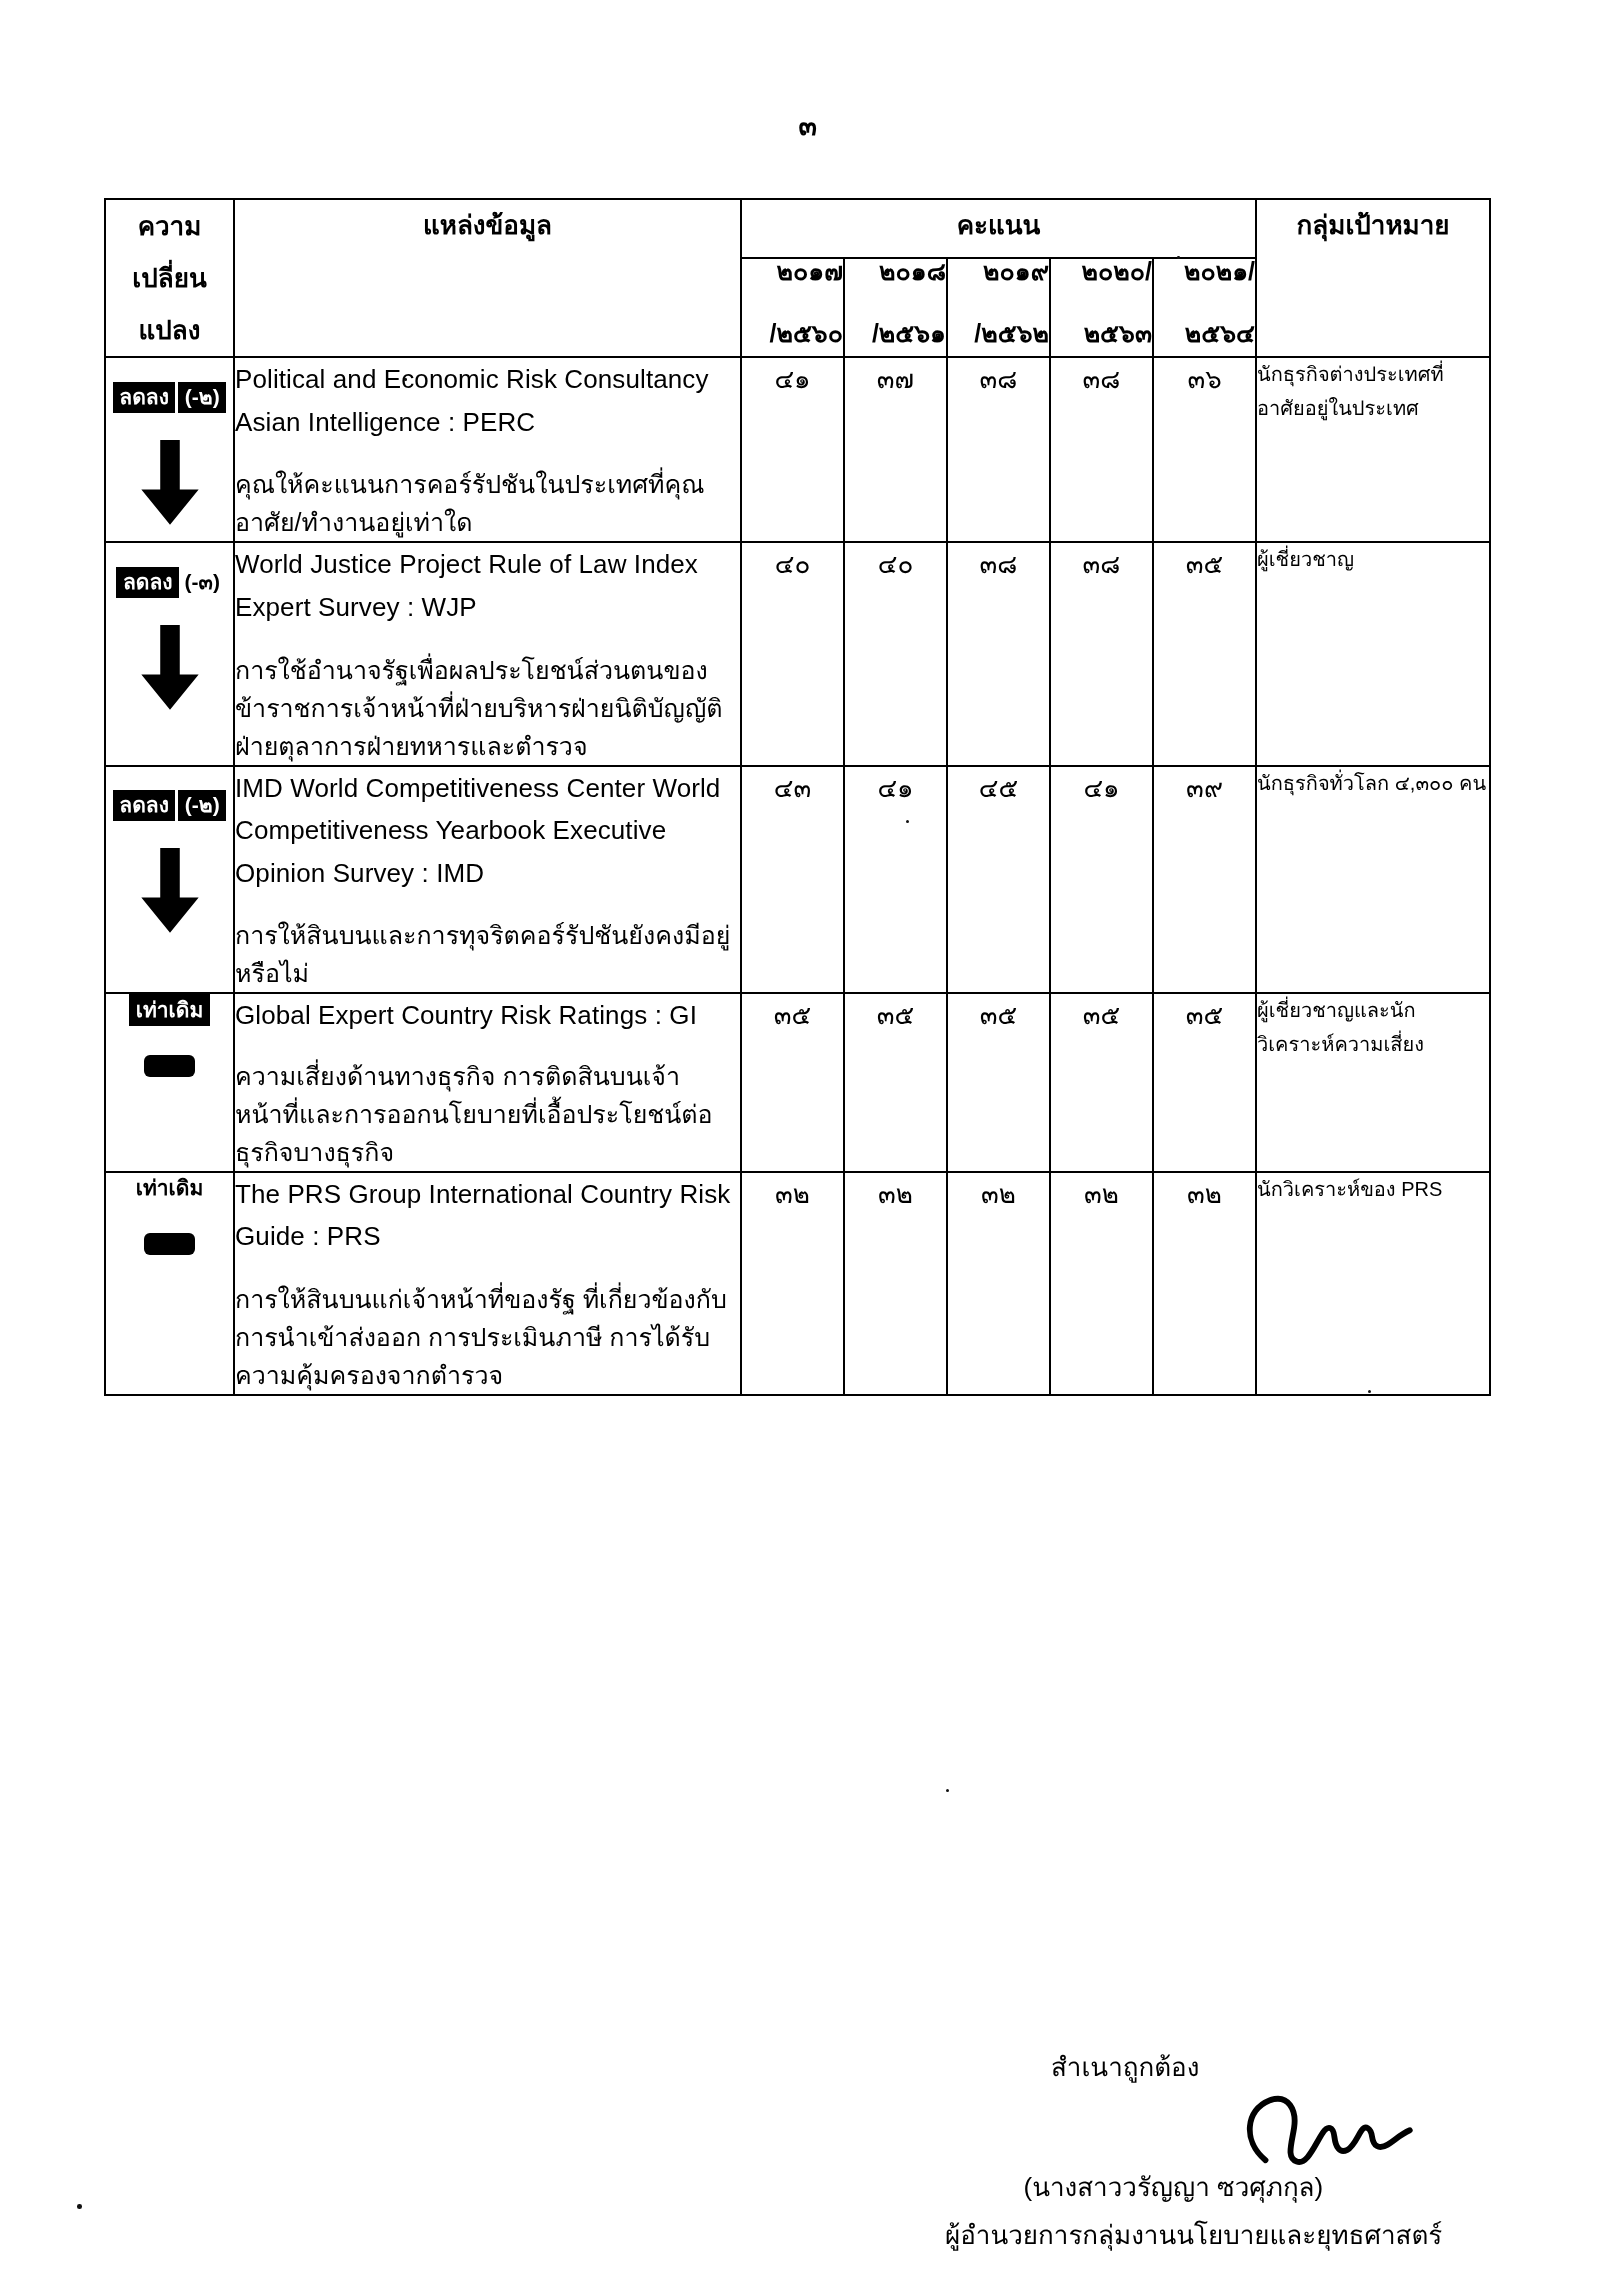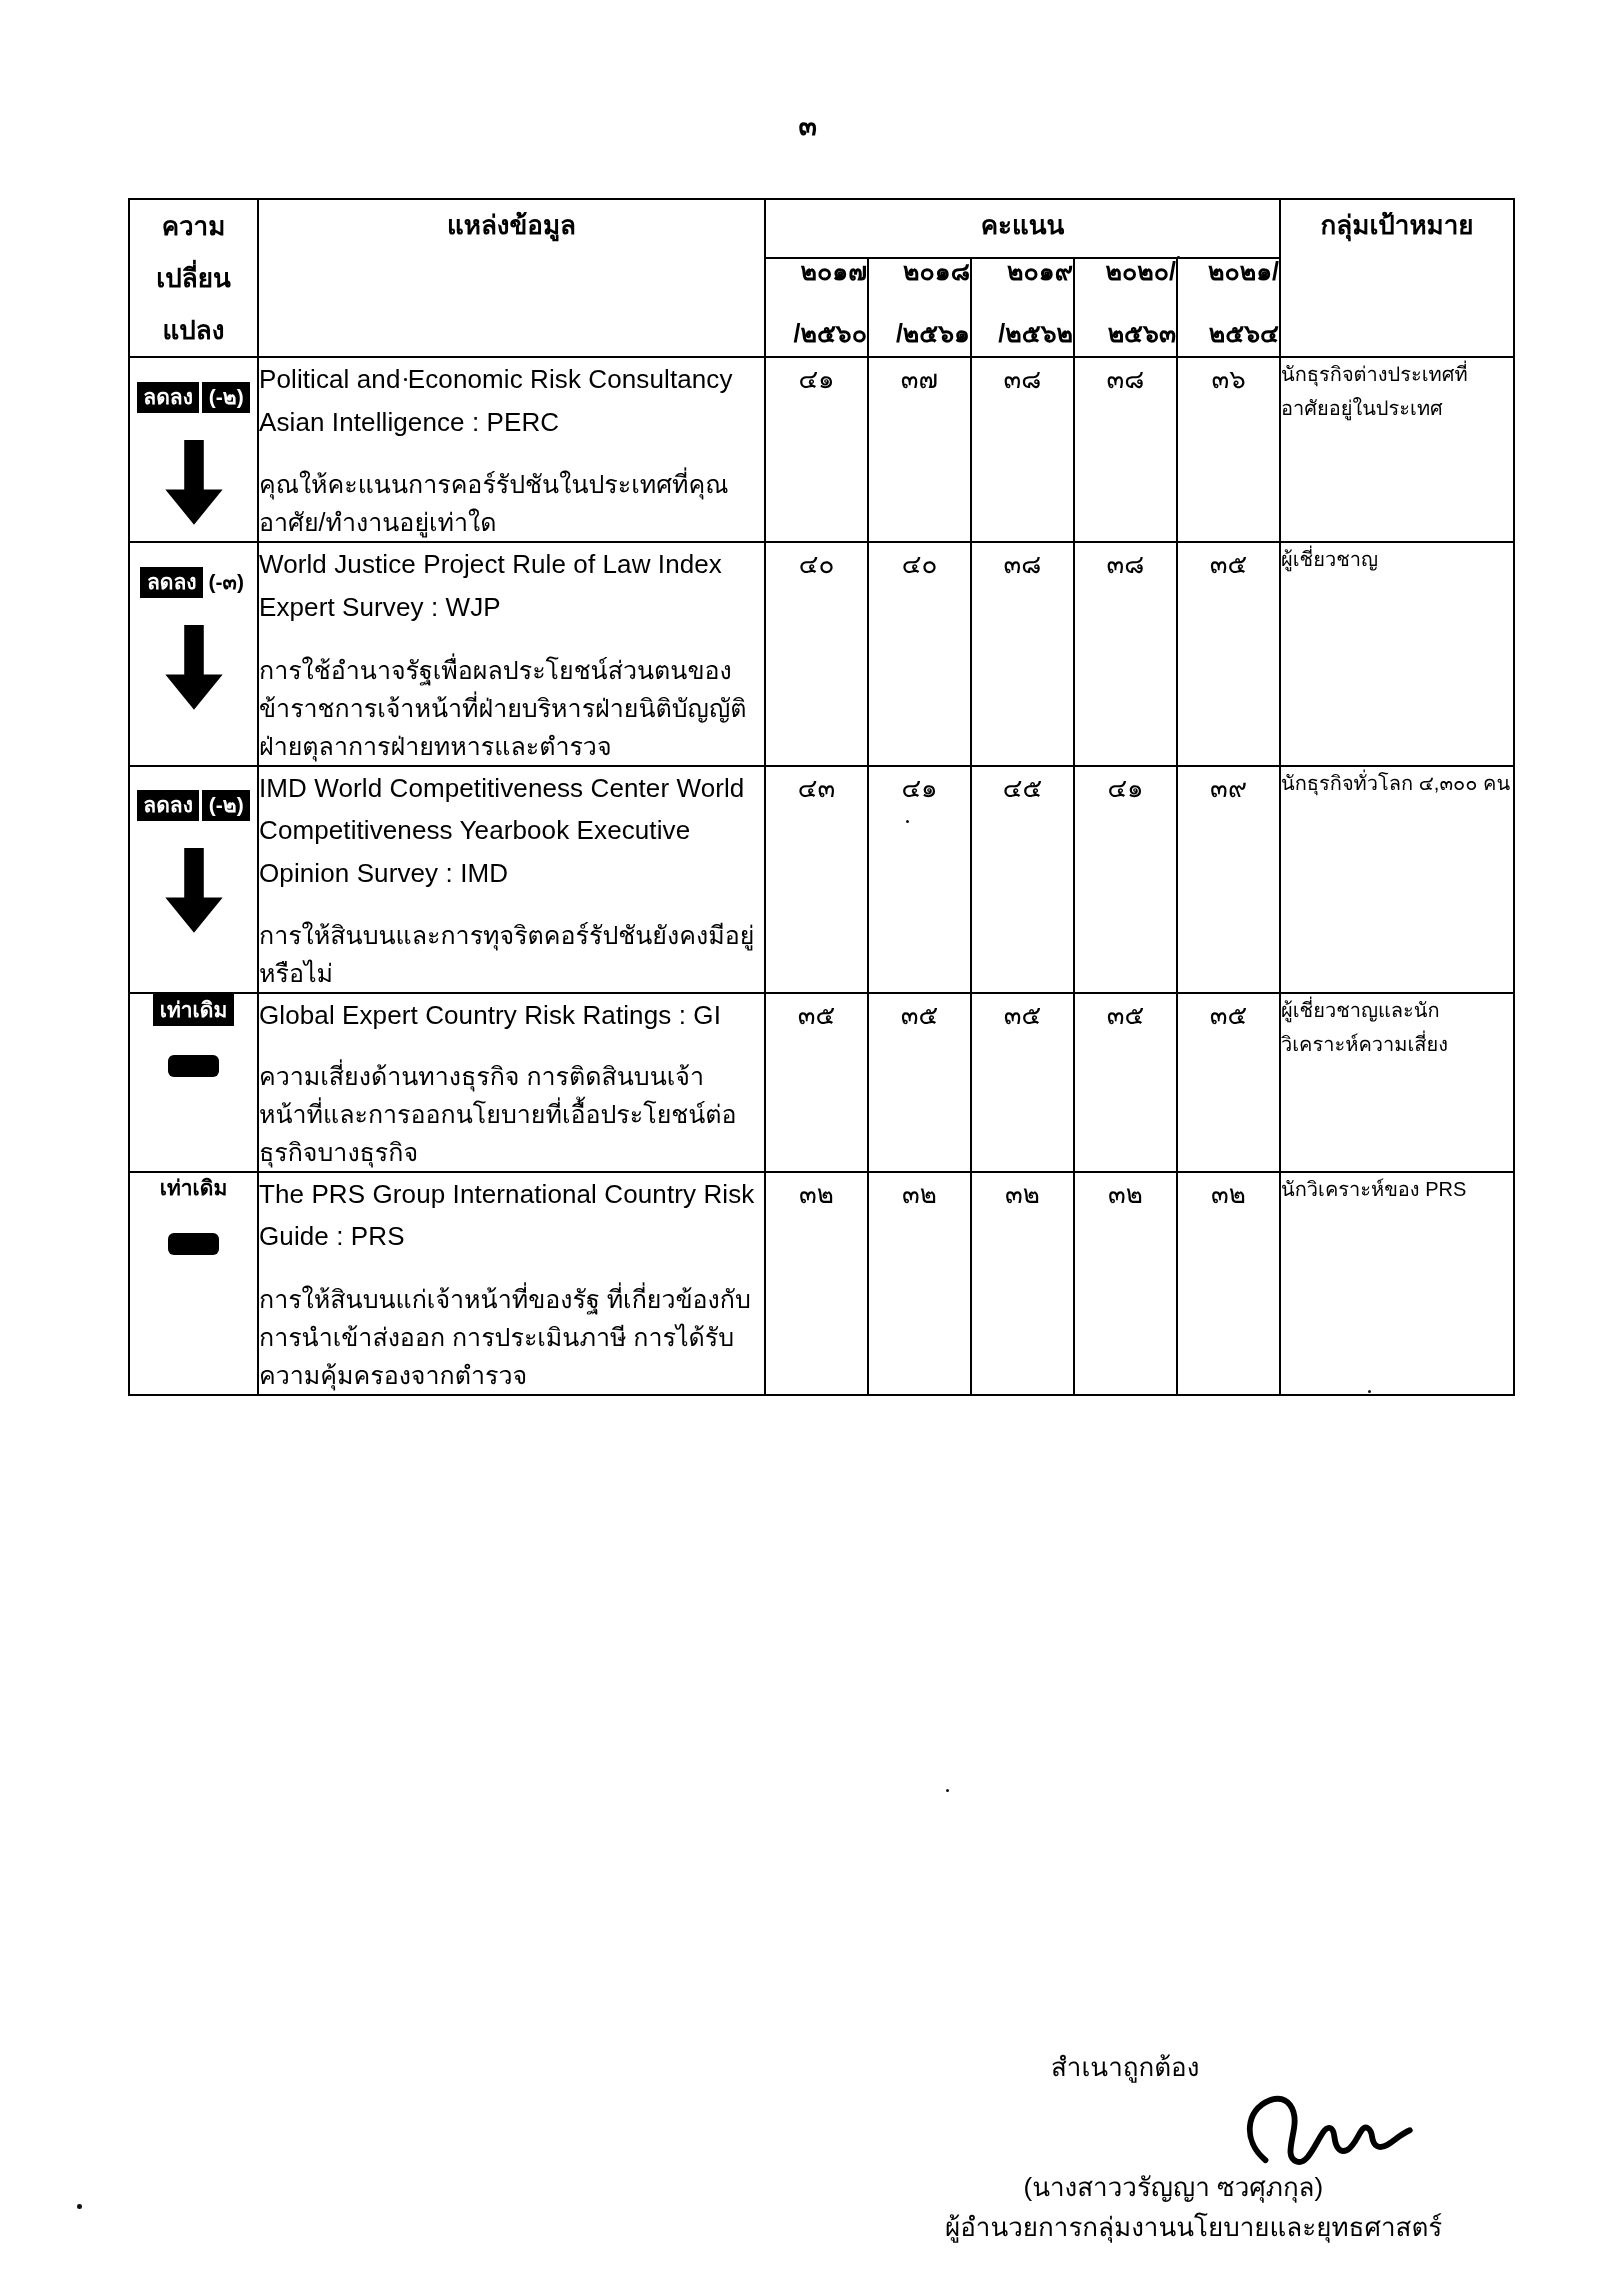--- a/index.html
+++ b/index.html
@@ -27,21 +27,21 @@
     width: 1616px;
     text-align: center;
     font-size: 27px;
     font-weight: 700;
     letter-spacing: 0.7px;
   }
 
   
   .doc-table {
     position: absolute;
-    left: 128px;
+    left: 104px;
     top: 198px;
     width: 1383px;
     border-collapse: collapse;
     table-layout: fixed;
   }
   .doc-table td, .doc-table th {
     border: 2px solid #000;
     vertical-align: top;
     padding: 0;
   }
@@ -166,21 +166,21 @@
   }
   .sign-name {
     font-size: 26px;
     line-height: 1.2;
     margin-top: 3.9px;
     margin-left: 6.5px;
   }
   .sign-role {
     font-size: 26px;
     line-height: 1.2;
-    margin-top: 9px;
+    margin-top: 17px;
     margin-left: -72px;
     white-space: nowrap;
     overflow: hidden;
   }
   .speck {
     position: absolute;
     background: #111;
     border-radius: 50%;
   }
 </style>

